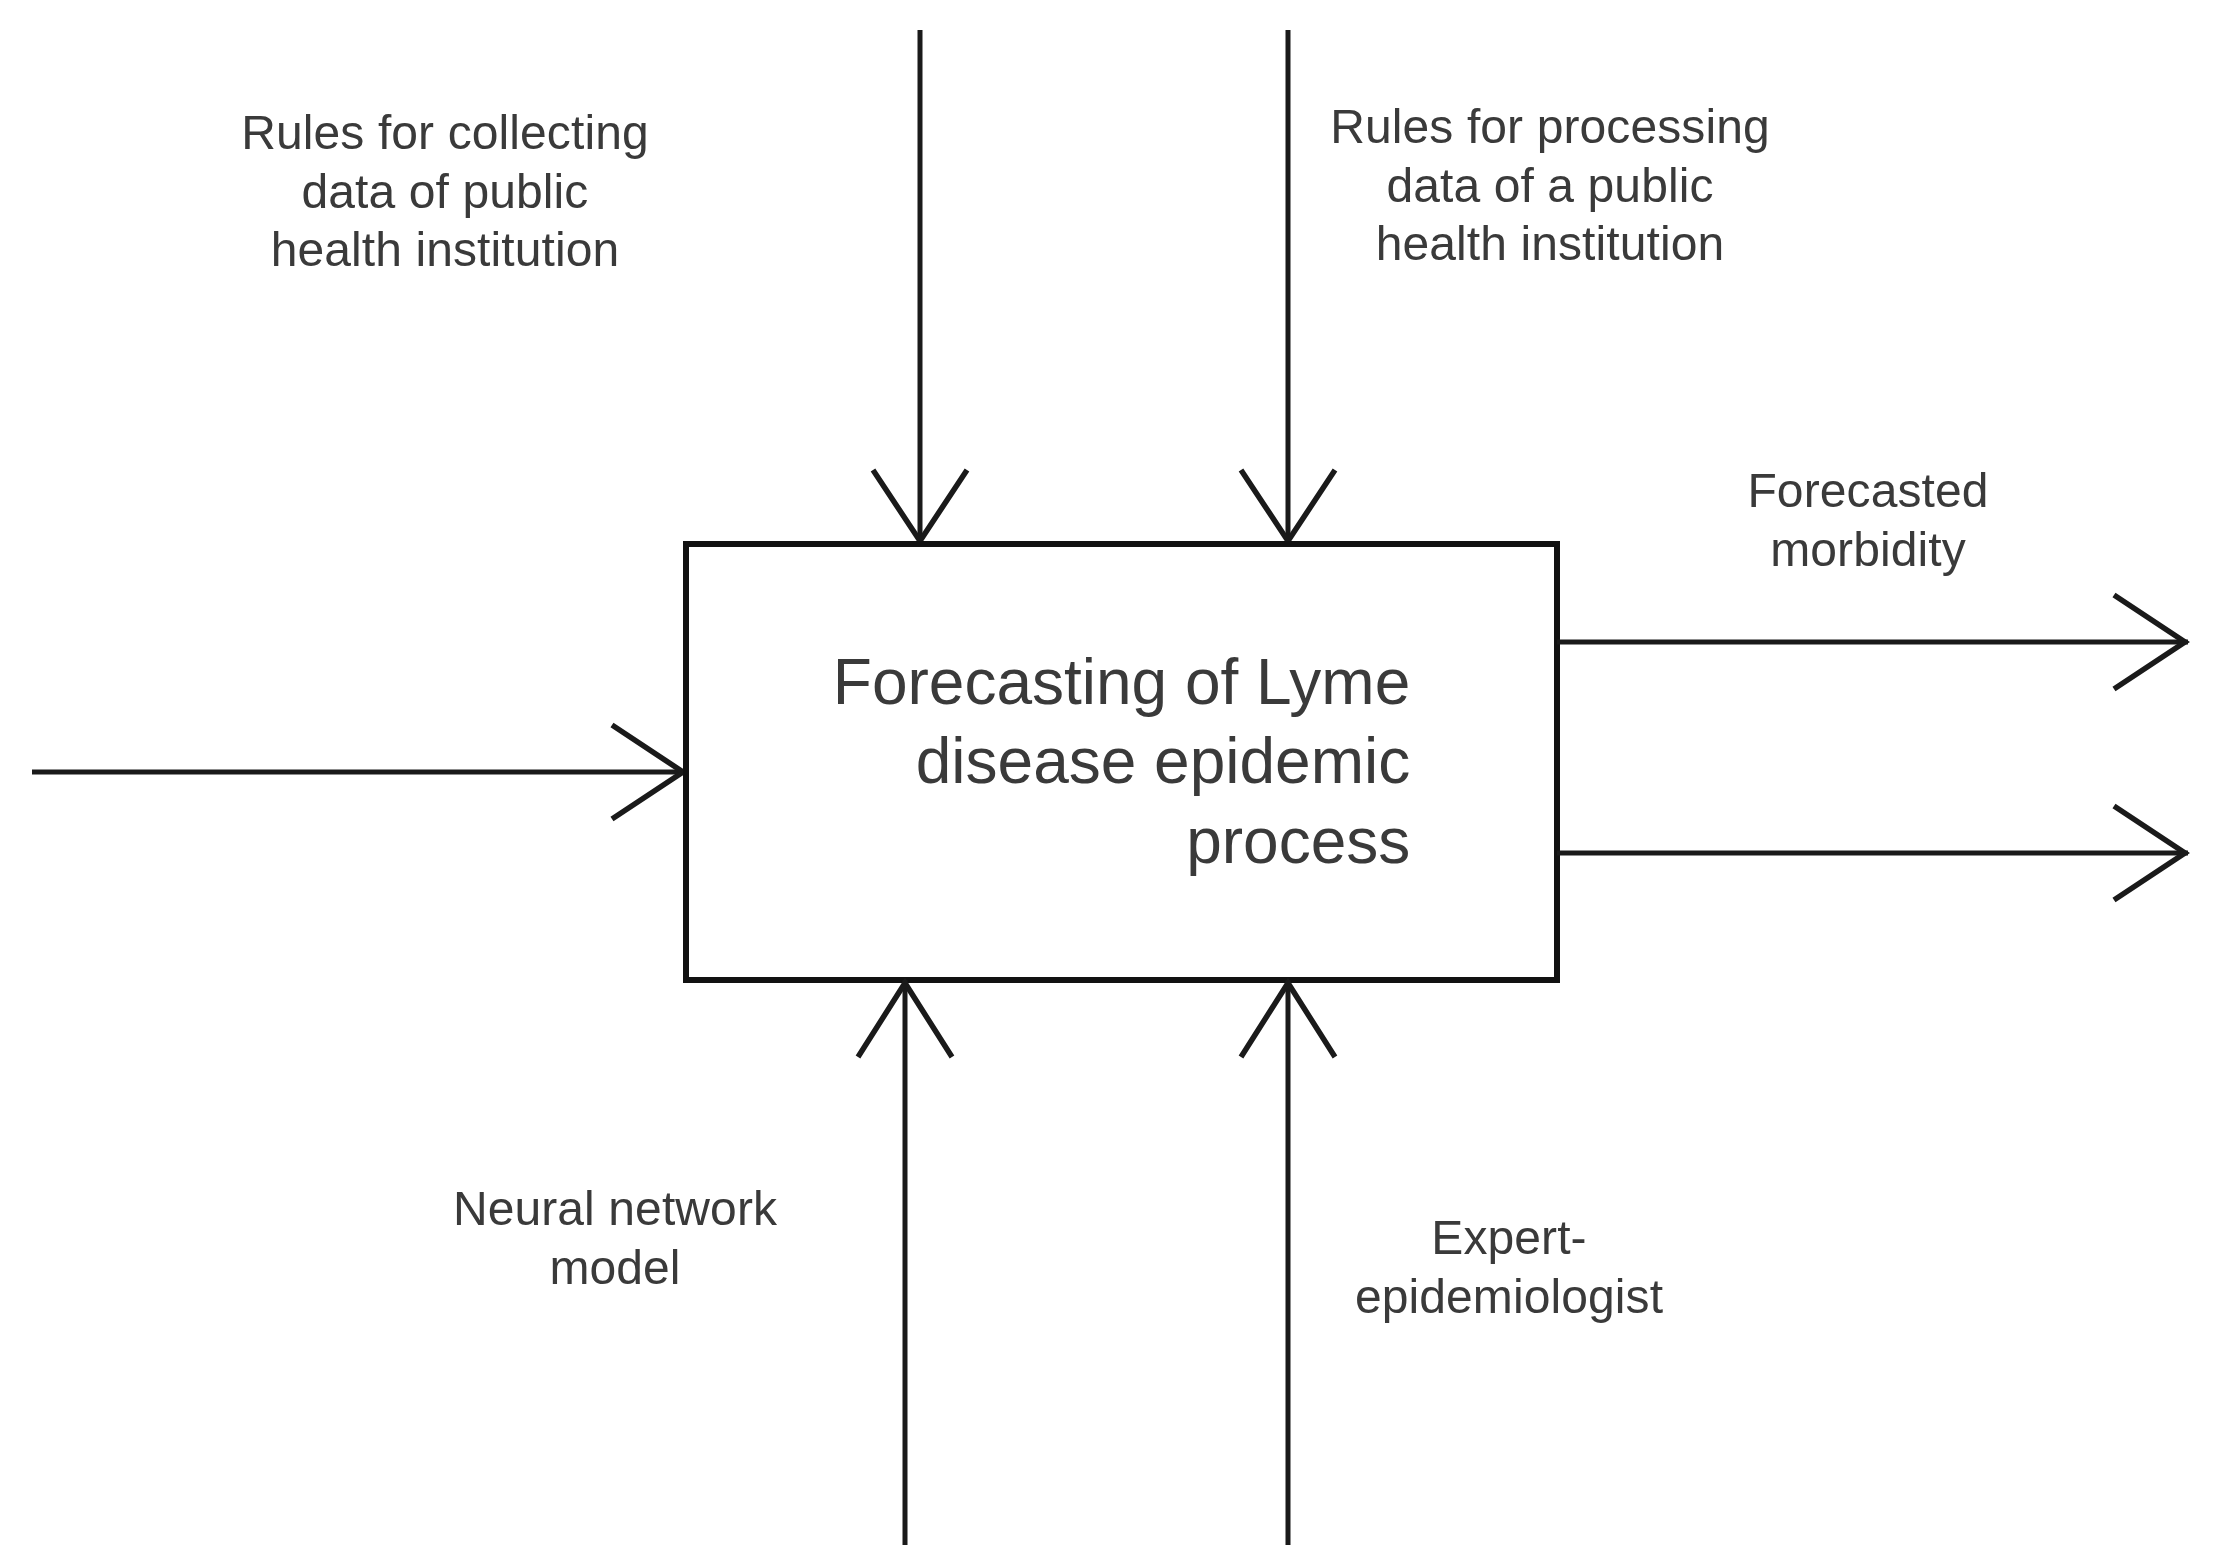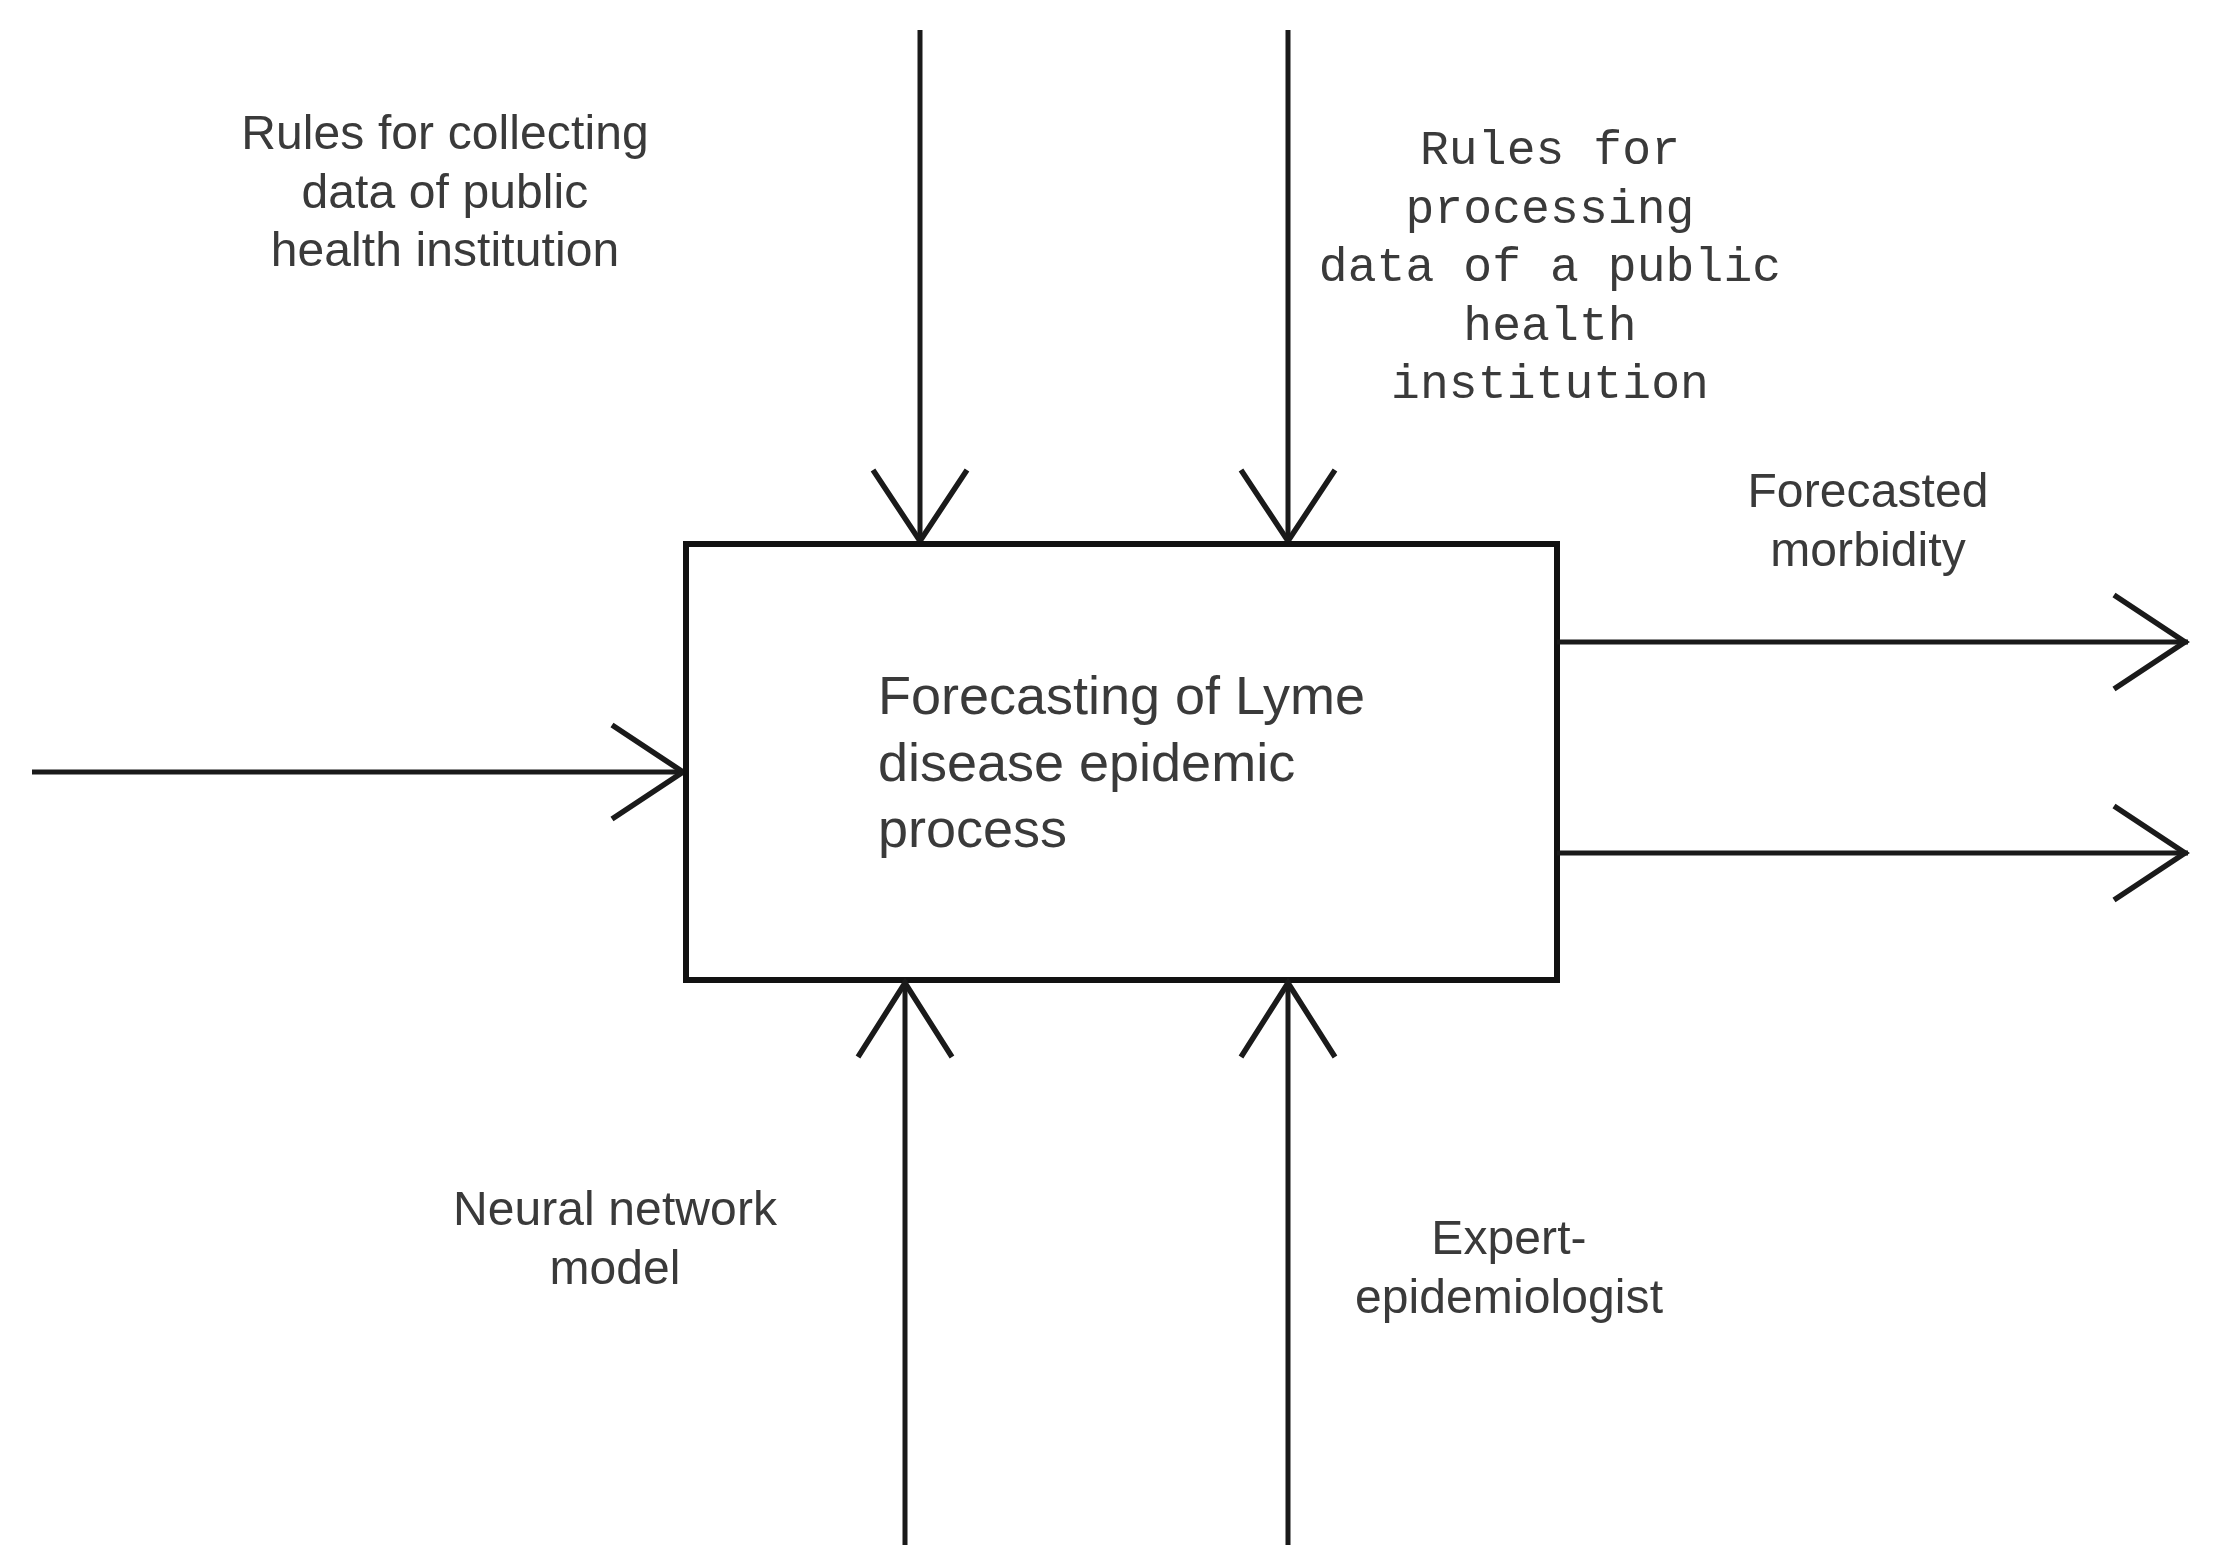--- a/index.html
+++ b/index.html
@@ -58,29 +58,29 @@
     position: absolute;
     left: 686px;
     top: 544px;
     width: 871px;
     height: 436px;
     display: flex;
     align-items: center;
     justify-content: center;
     color: #3a3a3a;
     font-family: "Liberation Sans", sans-serif;
-    font-size: 54px;
+    font-size: 64px;
     line-height: 1.24;
-    text-align: left;
+    text-align: right;
     white-space: pre-line;
     pointer-events: none;
   }
   
   #label-control-1 { left: 190px;  top: 104px;  width: 510px; }
-  #label-control-2 { left: 1290px; top: 122px;  width: 520px; font-family: Liberation Mono, monospace; }
+  #label-control-2 { left: 1290px; top: 98px;  width: 520px; }
   #label-input-1   { left: 78px;   top: 600px;  width: 470px; }
   #label-output-1  { left: 1638px; top: 462px;  width: 460px; }
   #label-output-2  { left: 1614px; top: 880px;  width: 500px; }
   #label-mech-1    { left: 360px;  top: 1180px; width: 510px; }
   #label-mech-2    { left: 1254px; top: 1209px; width: 510px; }
 </style>
 </head>
 <body>
 
 <div id="diagram-root">

